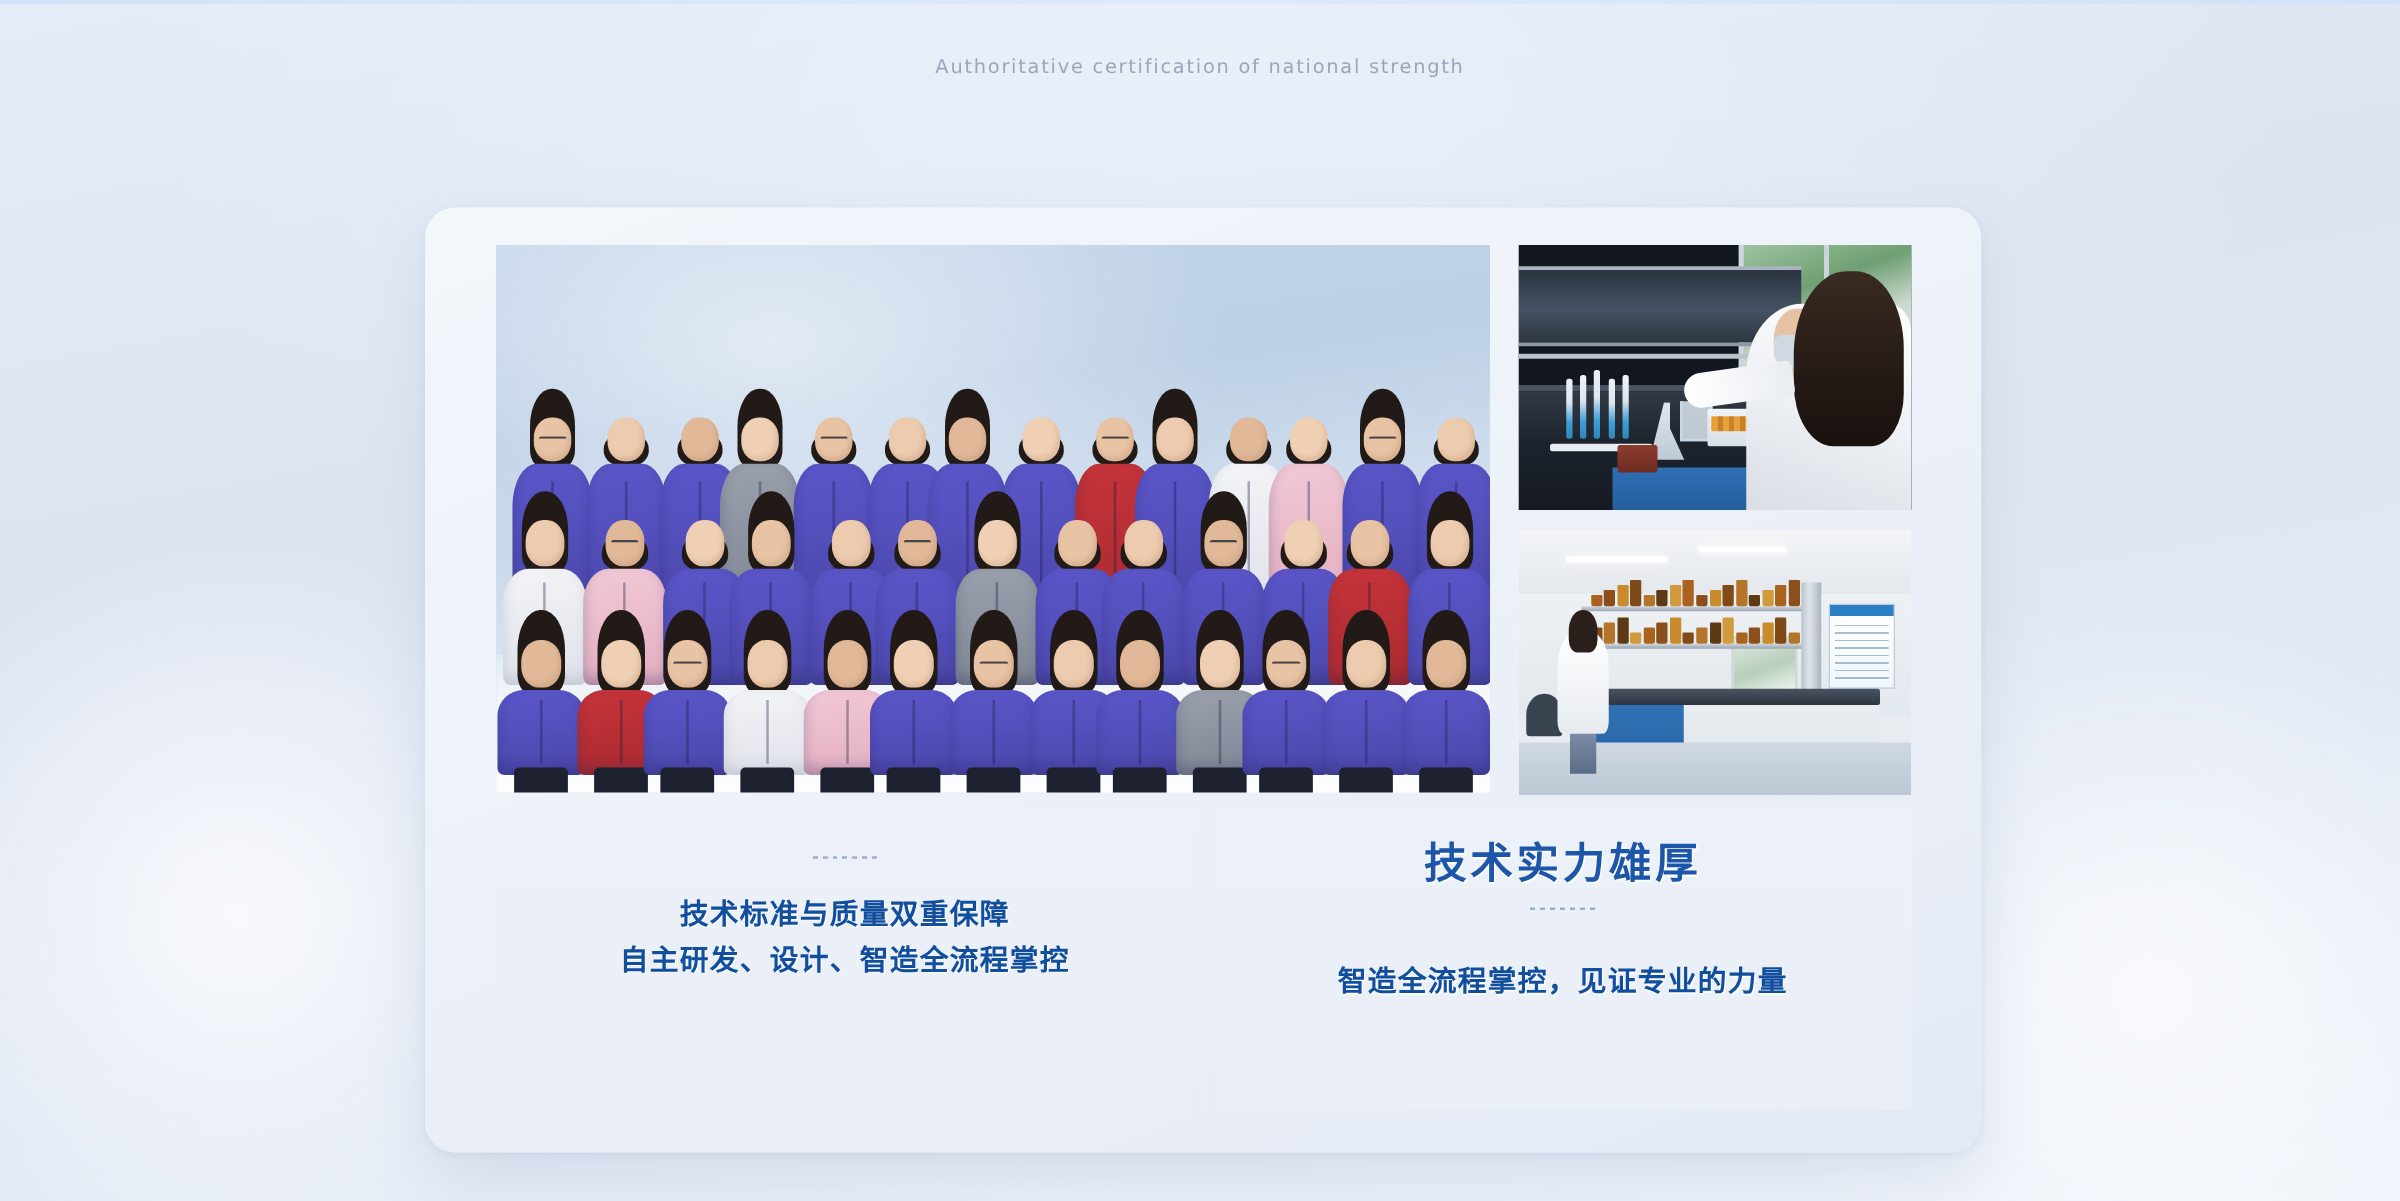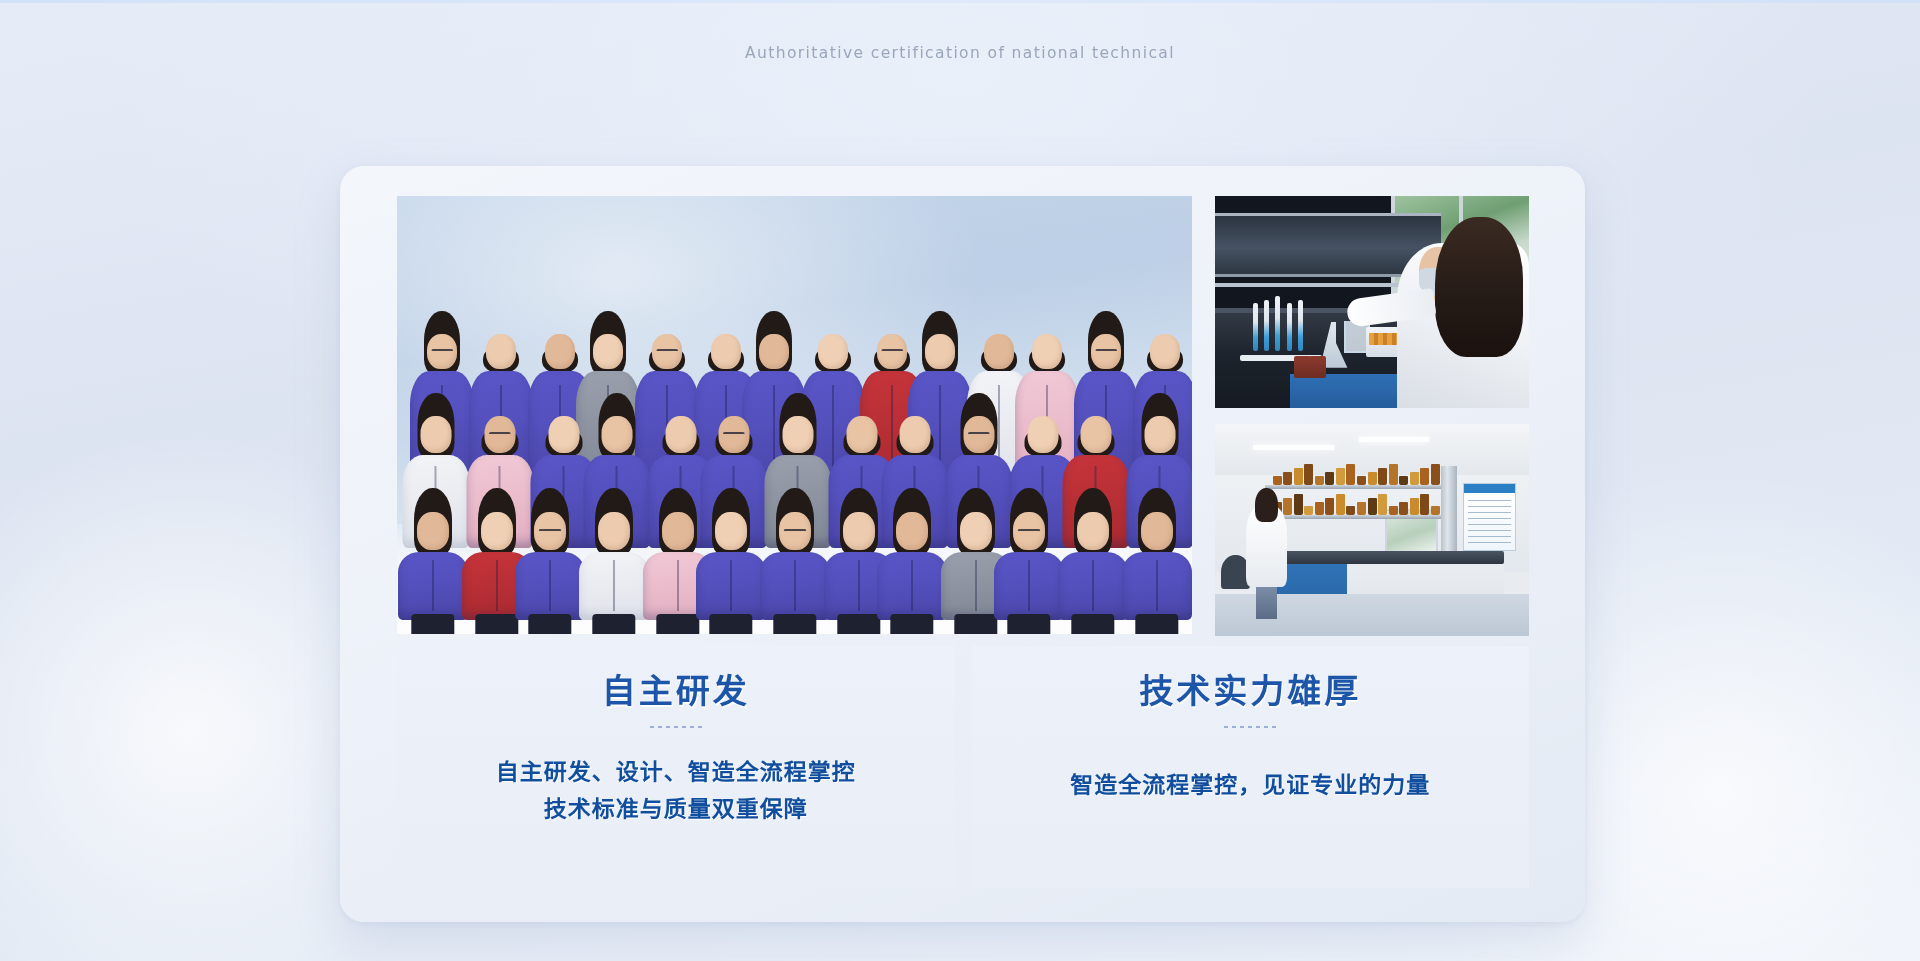--- a/index.html
+++ b/index.html
@@ -401,21 +401,21 @@
   .card.right .card-desc { margin-top: 39px; }
 </style>
 </head>
 <body>
 
 <div class="bg-top-line"></div>
 <div class="bg-glow-left"></div>
 <div class="bg-glow-right"></div>
 
 <div class="header">
-  <div class="header-sub">Authoritative certification of national technical</div>
+  <div class="header-sub">Authoritative certification of national strength</div>
 </div>
 
 <div class="panel">
 
   <div class="media">
 
     <div class="photo-main">
       <div class="gp-backdrop"></div>
       <div class="gp-floor"></div>
       <div class="gp-people" id="gp-people">
@@ -731,25 +731,24 @@
           <div class="w-face"></div>
           <div class="w-hair"></div>
         </div>
       </div>
     </div>
   </div>
 
   <div class="cards">
 
     <div class="card left">
-      <div class="card-title">自主研发</div>
       <div class="card-divider"></div>
       <div class="card-desc">
+        <span class="line">技术标准与质量双重保障</span>
         <span class="line">自主研发、设计、智造全流程掌控</span>
-        <span class="line">技术标准与质量双重保障</span>
       </div>
     </div>
 
     <div class="card right">
       <div class="card-title">技术实力雄厚</div>
       <div class="card-divider"></div>
       <div class="card-desc">
         <span class="line">智造全流程掌控，见证专业的力量</span>
       </div>
     </div>

